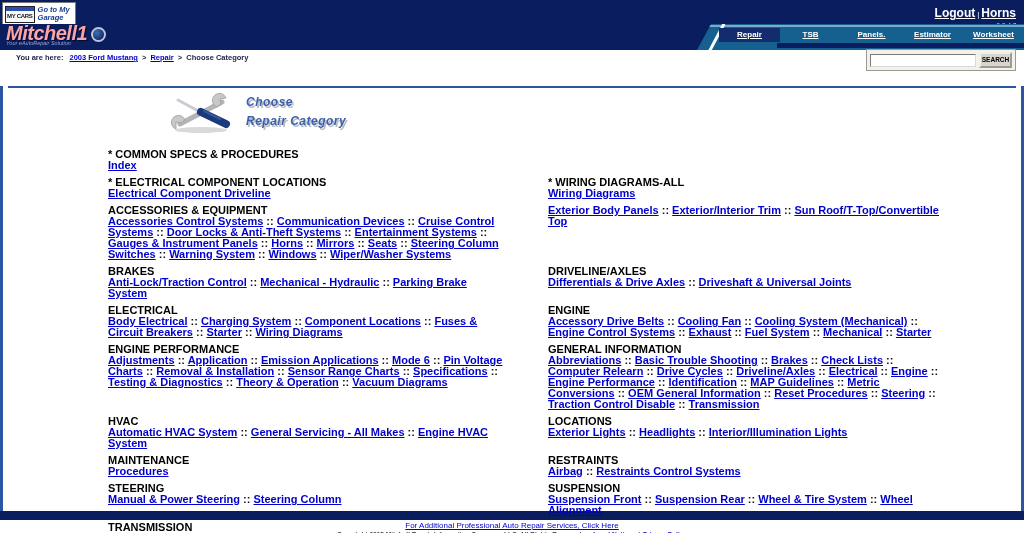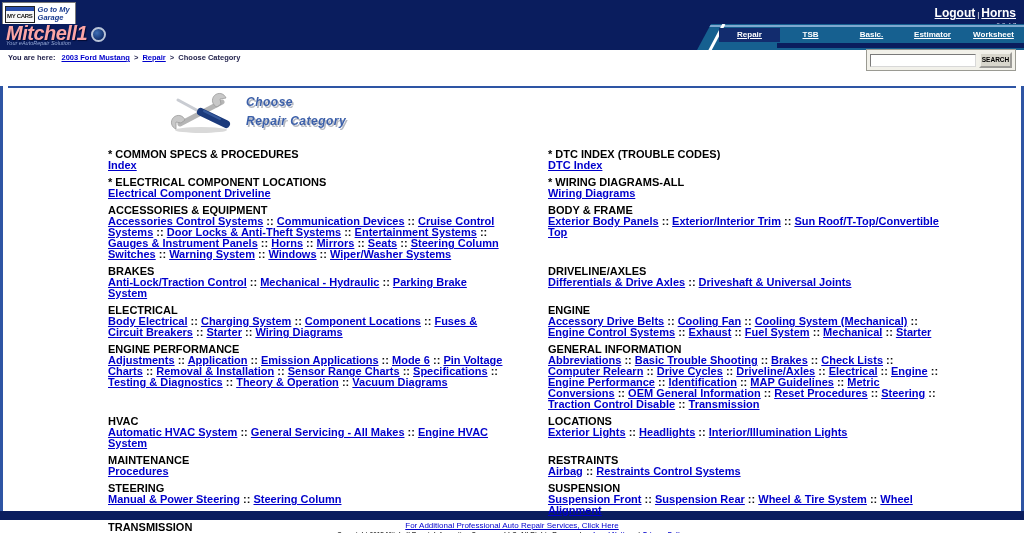--- a/index.html
+++ b/index.html
@@ -40,21 +40,21 @@
     clip-path:polygon(14px 0, 100% 0, 100% 100%, 0 100%);
   }
   .tabblock .topline { position:absolute; left:10px; right:0; top:1px; height:2px; background:#7fa8cf; border-top-left-radius:4px; }
   .tabslash { position:absolute; left:18px; top:-2px; width:3px; height:32px; background:#ffffff; transform:rotate(28deg); }
   .tabs { position:absolute; left:22px; right:0; top:4px; height:14px; display:flex; }
   .tab { width:61px; text-align:center; font-size:8px; font-weight:bold; color:#ffffff; text-decoration:underline; line-height:14px; }
   .tab.active { background:#122c6e; }
   .tabstrip { position:absolute; left:80px; right:0; bottom:2px; height:5px; background:#0a1d5e; }
 
   
-  .crumbbar { height:15px; background:#ffffff; font-size:7.5px; padding:3px 0 0 8px; color:#24244e; font-weight:bold; }
+  .crumbbar { height:15px; background:#ffffff; font-size:7.5px; padding:3px 0 0 16px; color:#24244e; font-weight:bold; }
   .crumbbar a { color:#0000cc; font-weight:bold; text-decoration:underline; }
   .crumb-sep { margin:0 2px; color:#24244e; }
 
   
   .searchpanel {
     position:absolute; top:49px; right:8px; width:150px; height:22px; z-index:5;
     background:#f2f1ea; border:1px solid #9a9a92; display:flex; align-items:center; padding:0 3px; gap:3px;
   }
   .searchpanel input {
     width:106px; height:13px; border:1px solid #7a7a7a; border-right-color:#d8d8d8; border-bottom-color:#d8d8d8;
@@ -122,21 +122,21 @@
       <div class="logo-tag">Your eAutoRepair Solution</div>
     </div>
     <div class="logo-globe"></div>
   </div>
   <div class="tabblock">
     <div class="topline"></div>
     <div class="tabslash"></div>
     <div class="tabs" id="tabs">
         <div class="tab active">Repair</div>
         <div class="tab">TSB</div>
-        <div class="tab">Basic.</div>
+        <div class="tab">Panels.</div>
         <div class="tab">Estimator</div>
         <div class="tab">Worksheet</div>
       </div>
     <div class="tabstrip"></div>
   </div>
 </div>
 
 <div class="crumbbar">
   <span>You are here:</span>
   <a style="margin-left:4px;">2003 Ford Mustang</a>
@@ -171,42 +171,37 @@
       <div>Repair Category</div>
     </div>
   </div>
 
   <div class="cats" id="cats">
       <div class="cat-row">
         <div class="cat-cell left">
           <div class="cat-heading">* COMMON SPECS &amp; PROCEDURES</div>
           <div class="cat-links"><a>Index</a></div>
         </div>
-        <div class="cat-cell right">
-          <div class="cat-heading">* DTC INDEX (TROUBLE CODES)</div>
-          <div class="cat-links"><a>DTC Index</a></div>
-        </div>
       </div>
       <div class="cat-row">
         <div class="cat-cell left">
           <div class="cat-heading">* ELECTRICAL COMPONENT LOCATIONS</div>
           <div class="cat-links"><a>Electrical Component Driveline</a></div>
         </div>
         <div class="cat-cell right">
           <div class="cat-heading">* WIRING DIAGRAMS-ALL</div>
           <div class="cat-links"><a>Wiring Diagrams</a></div>
         </div>
       </div>
       <div class="cat-row">
         <div class="cat-cell left">
           <div class="cat-heading">ACCESSORIES &amp; EQUIPMENT</div>
           <div class="cat-links"><a>Accessories Control Systems</a><span class="sep"> :: </span><a>Communication Devices</a><span class="sep"> :: </span><a>Cruise Control Systems</a><span class="sep"> :: </span><a>Door Locks &amp; Anti-Theft Systems</a><span class="sep"> :: </span><a>Entertainment Systems</a><span class="sep"> :: </span><a>Gauges &amp; Instrument Panels</a><span class="sep"> :: </span><a>Horns</a><span class="sep"> :: </span><a>Mirrors</a><span class="sep"> :: </span><a>Seats</a><span class="sep"> :: </span><a>Steering Column Switches</a><span class="sep"> :: </span><a>Warning System</a><span class="sep"> :: </span><a>Windows</a><span class="sep"> :: </span><a>Wiper/Washer Systems</a></div>
         </div>
         <div class="cat-cell right">
-          <div class="cat-heading">BODY &amp; FRAME</div>
           <div class="cat-links"><a>Exterior Body Panels</a><span class="sep"> :: </span><a>Exterior/Interior Trim</a><span class="sep"> :: </span><a>Sun Roof/T-Top/Convertible Top</a></div>
         </div>
       </div>
       <div class="cat-row">
         <div class="cat-cell left">
           <div class="cat-heading">BRAKES</div>
           <div class="cat-links"><a>Anti-Lock/Traction Control</a><span class="sep"> :: </span><a>Mechanical - Hydraulic</a><span class="sep"> :: </span><a>Parking Brake System</a></div>
         </div>
         <div class="cat-cell right">
           <div class="cat-heading">DRIVELINE/AXLES</div>

